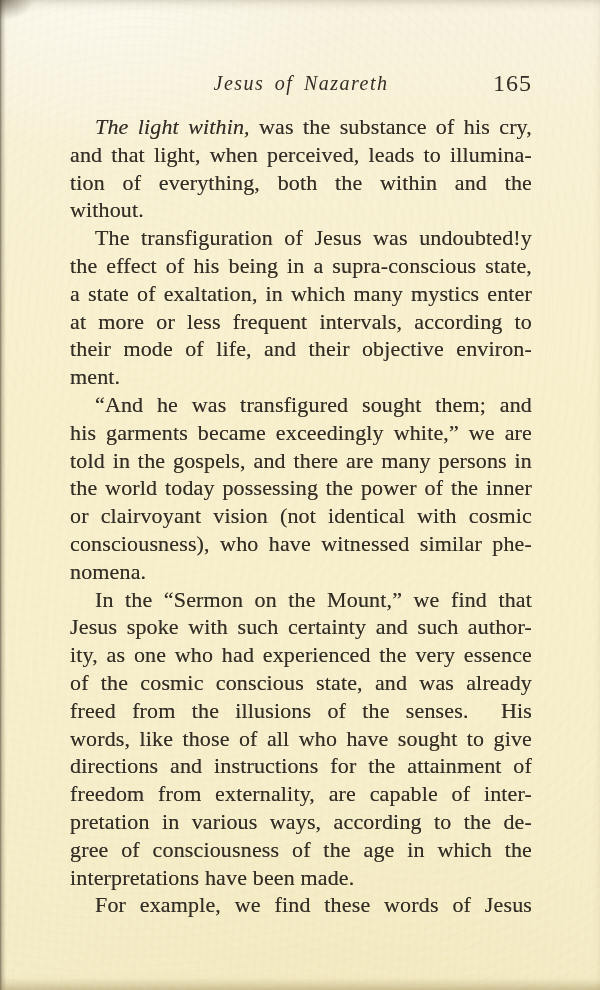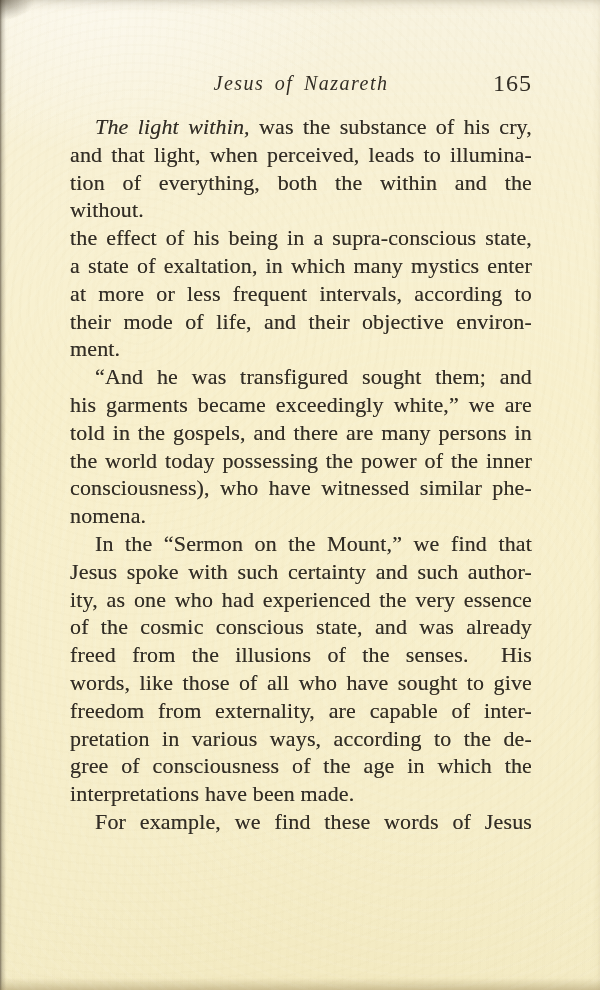--- a/index.html
+++ b/index.html
@@ -90,43 +90,46 @@
   <div class="text-block">
 
     <div class="paragraph">
       <div class="line indent"><span class="italic-lead">The light within,</span><span> was the substance of his cry,</span></div>
       <div class="line">and that light, when perceived, leads to illumina-</div>
       <div class="line">tion of everything, both the within and the</div>
       <div class="line last">without.</div>
     </div>
 
     <div class="paragraph">
+      <div class="line indent">The transfiguration of Jesus was undoubted!y</div>
       <div class="line">the effect of his being in a supra-conscious state,</div>
       <div class="line">a state of exaltation, in which many mystics enter</div>
       <div class="line">at more or less frequent intervals, according to</div>
       <div class="line">their mode of life, and their objective environ-</div>
       <div class="line last">ment.</div>
     </div>
 
     <div class="paragraph">
       <div class="line indent">“And he was transfigured sought them; and</div>
       <div class="line">his garments became exceedingly white,” we are</div>
       <div class="line">told in the gospels, and there are many persons in</div>
       <div class="line">the world today possessing the power of the inner</div>
+      <div class="line">or clairvoyant vision (not identical with cosmic</div>
       <div class="line">consciousness), who have witnessed similar phe-</div>
       <div class="line last">nomena.</div>
     </div>
 
     <div class="paragraph">
       <div class="line indent">In the “Sermon on the Mount,” we find that</div>
       <div class="line">Jesus spoke with such certainty and such author-</div>
       <div class="line">ity, as one who had experienced the very essence</div>
       <div class="line">of the cosmic conscious state, and was already</div>
       <div class="line">freed from the illusions of the senses.  His</div>
       <div class="line">words, like those of all who have sought to give</div>
+      <div class="line">directions and instructions for the attainment of</div>
       <div class="line">freedom from externality, are capable of inter-</div>
       <div class="line">pretation in various ways, according to the de-</div>
       <div class="line">gree of consciousness of the age in which the</div>
       <div class="line last">interpretations have been made.</div>
     </div>
 
     <div class="paragraph">
       <div class="line indent">For example, we find these words of Jesus</div>
     </div>
 

